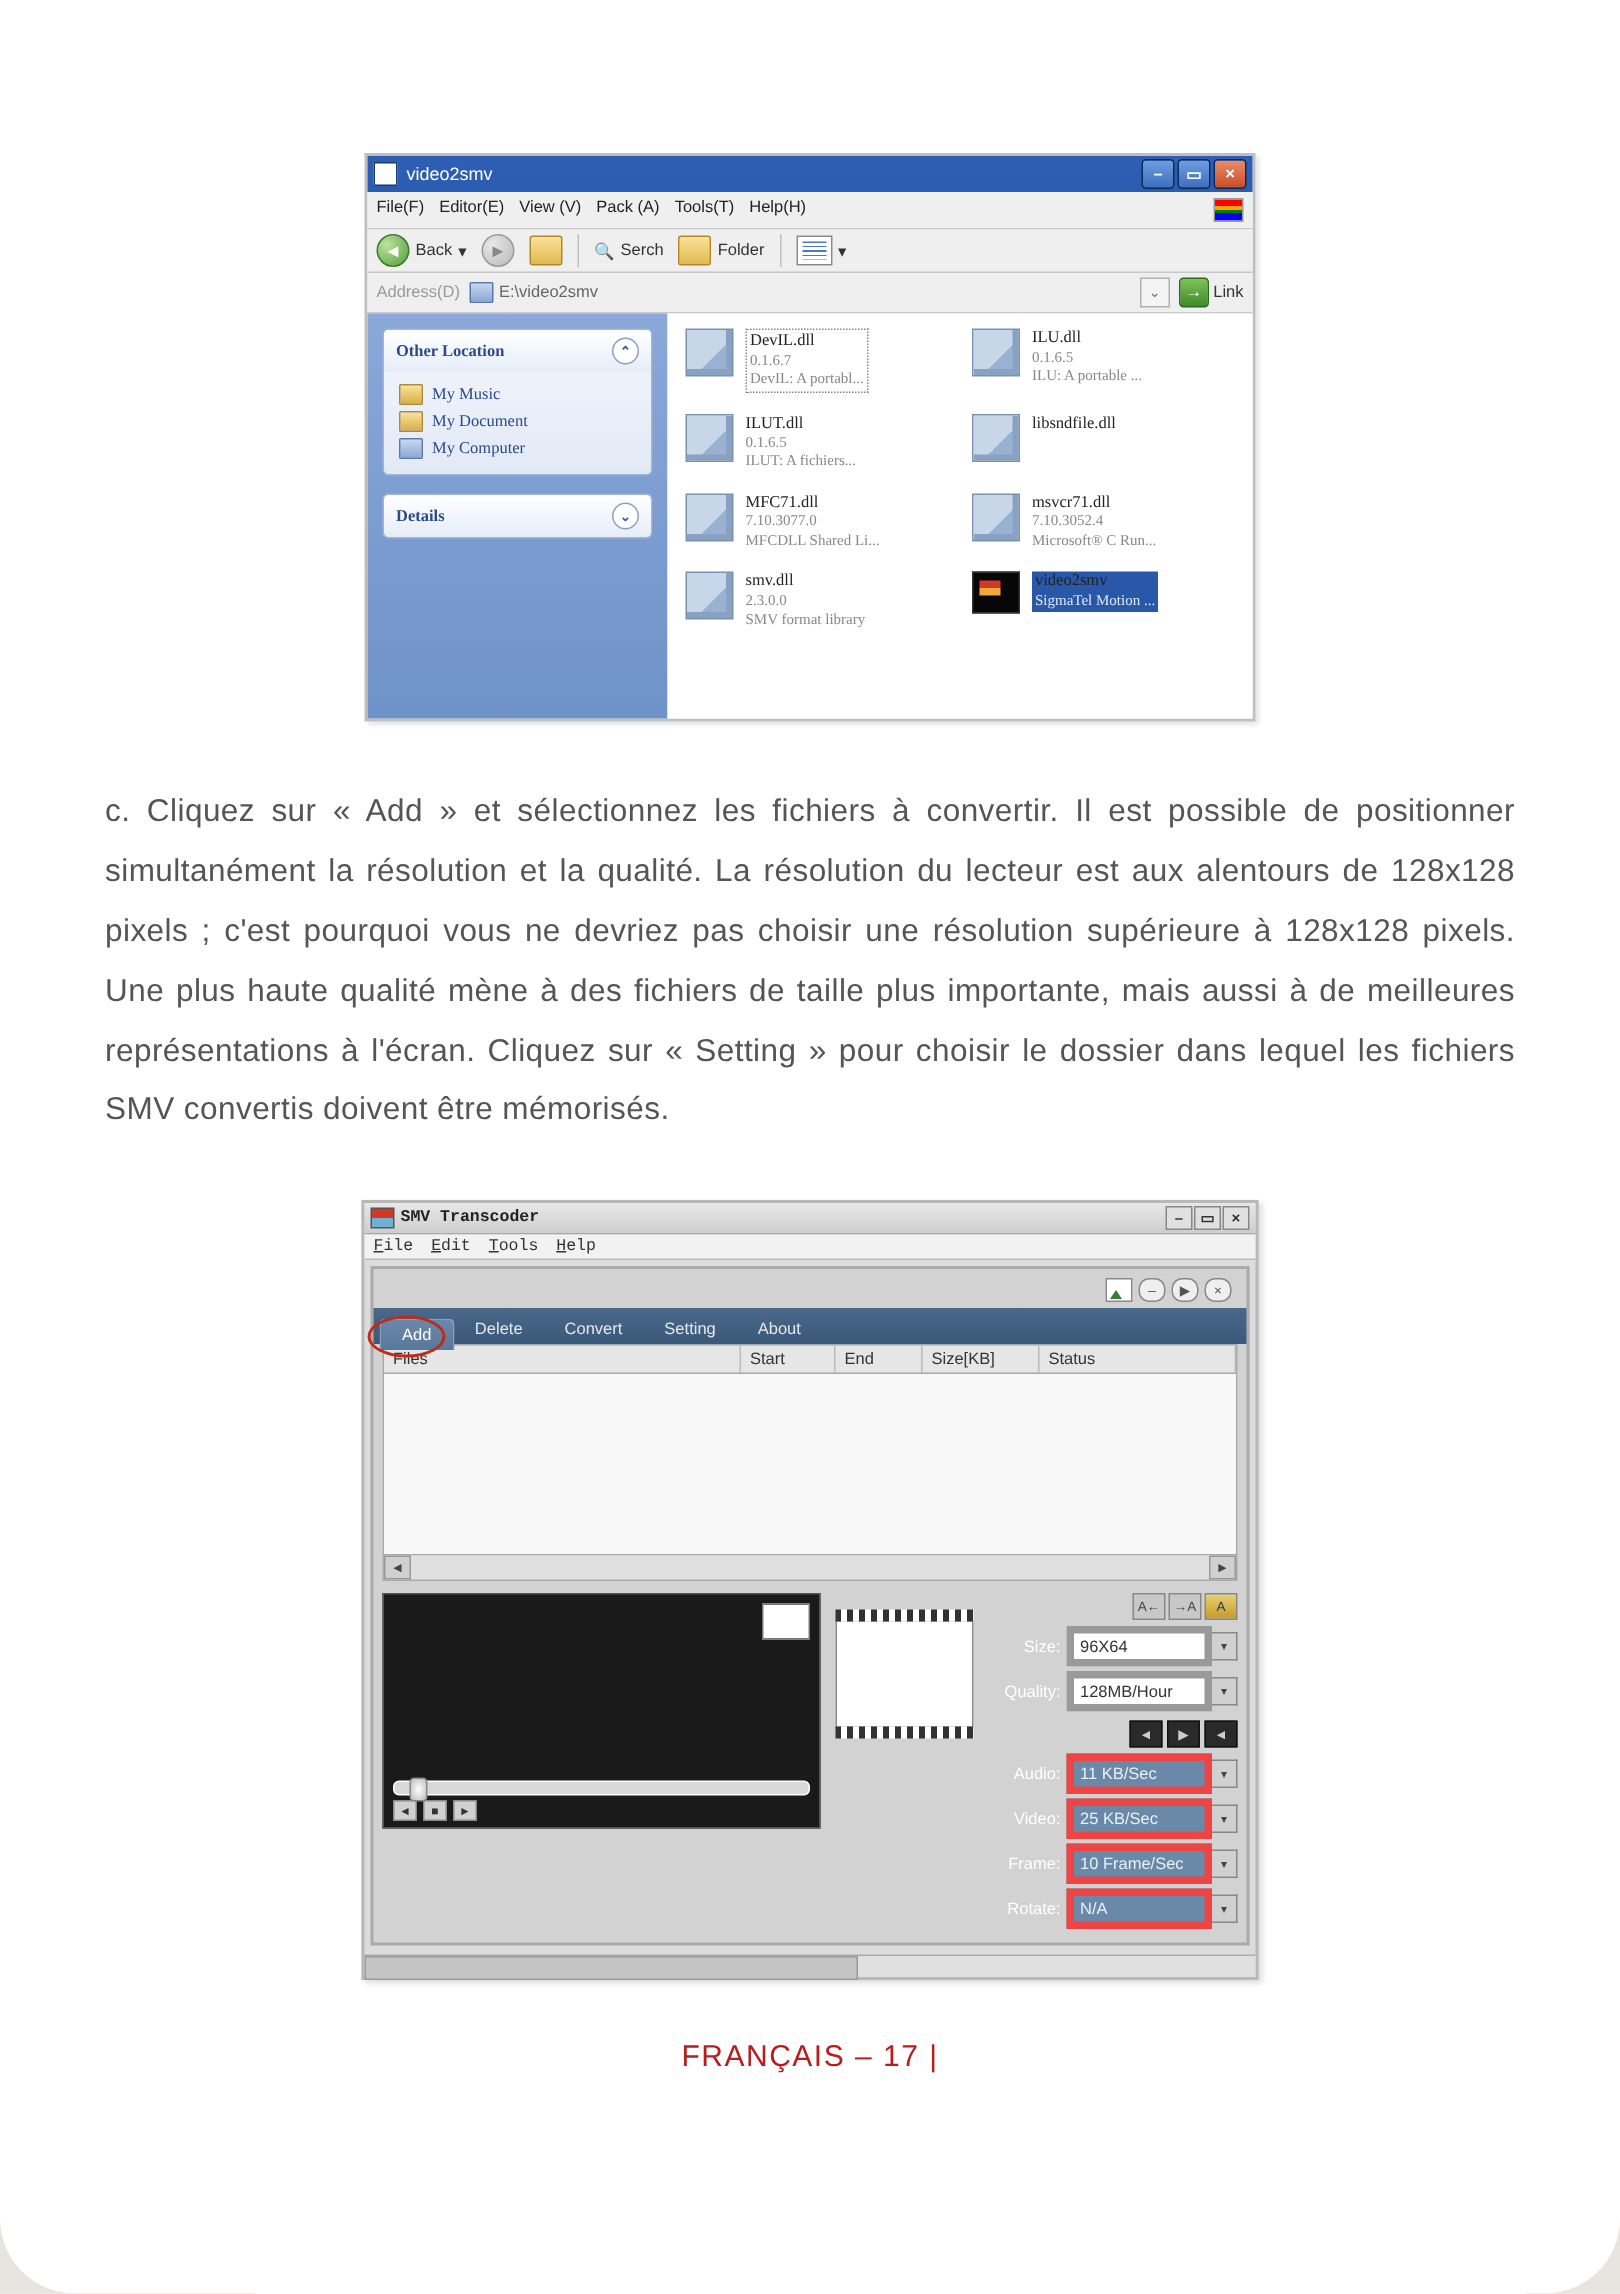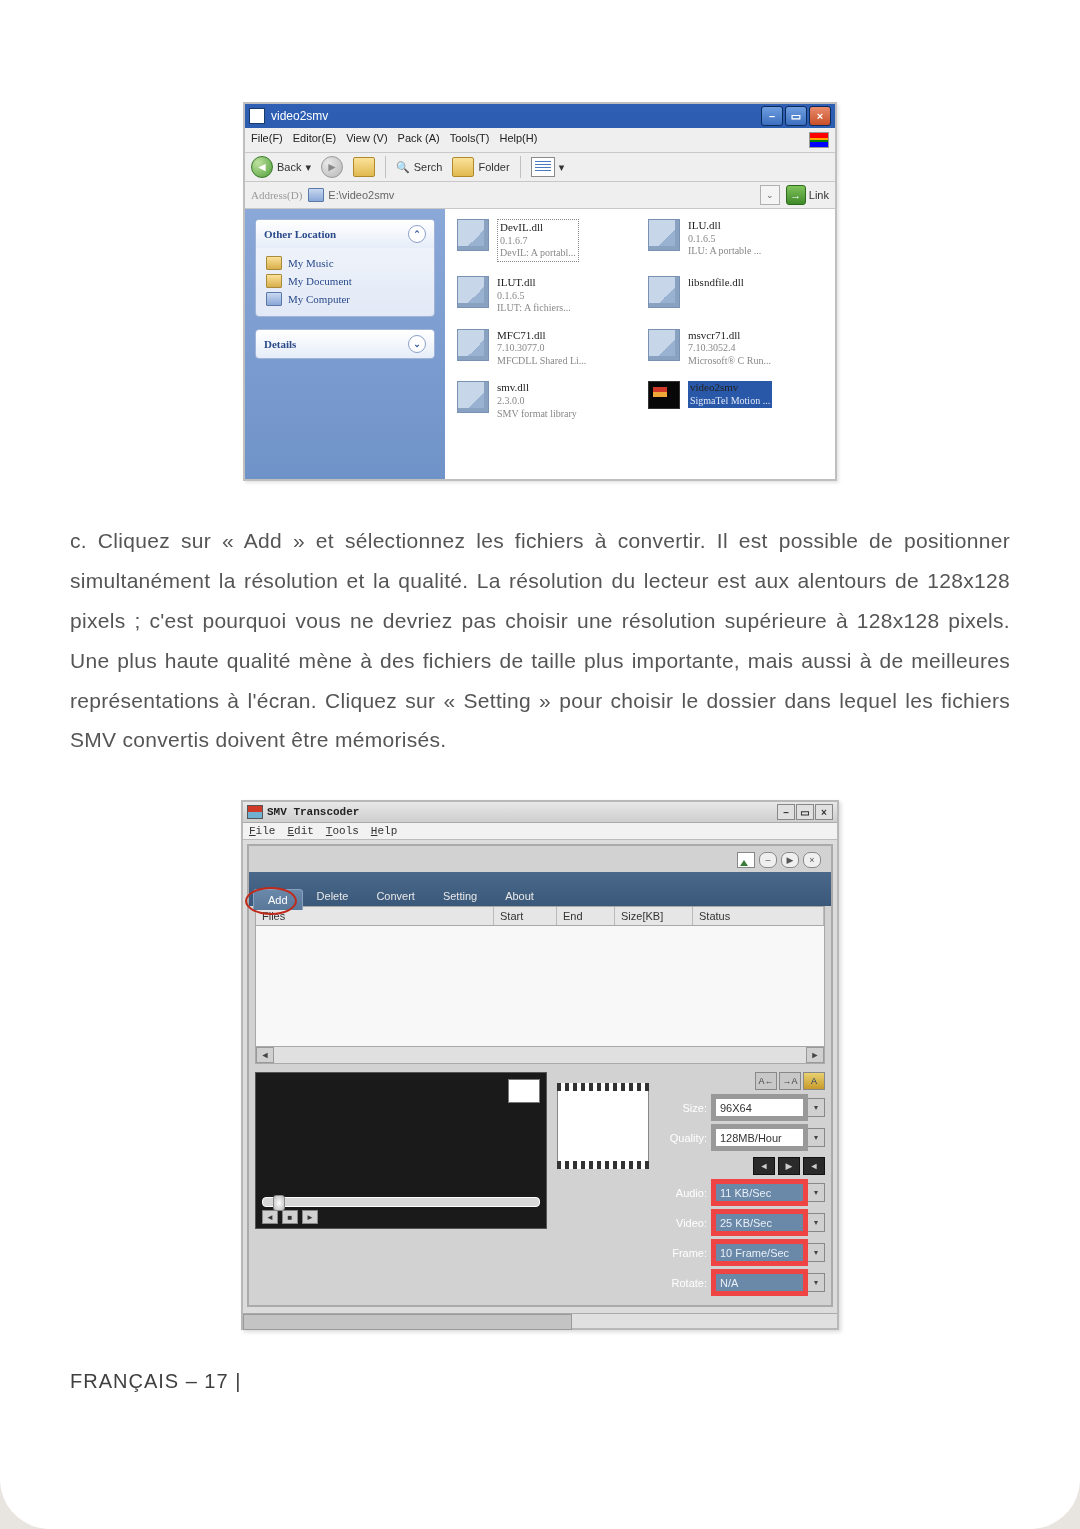--- a/index.html
+++ b/index.html
@@ -1,19 +1,19 @@
 <!DOCTYPE html>
 <html><head>
 <meta charset="utf-8">
 <style>
 html,body{margin:0;padding:0;background:#e8e4df;font-family:"Century Gothic","Trebuchet MS",Arial,sans-serif;color:#444}
 .page{width:1080px;min-height:1529px;margin:0 auto;background:#fff;border-radius:0 0 50px 50px;box-sizing:border-box;padding:90px 70px 30px 70px;position:relative}
 .instr{font-size:21px;line-height:1.9;letter-spacing:.3px;color:#555;margin:0 0 40px 0;text-align:justify}
 .instr.first{margin-bottom:28px}
-.footer{font-size:20px;letter-spacing:1px;color:#404040;margin-top:40px}
+.footer{text-align:center;font-size:20px;letter-spacing:1px;color:#b91c1c;margin-top:40px}
 
 
 .explorer{width:590px;margin:12px auto 40px auto;border:2px solid #bfbfbf;background:#fff;font-family:Tahoma,Arial,sans-serif;font-size:11px;color:#333;box-shadow:2px 2px 3px rgba(0,0,0,.1)}
 .titlebar{background:linear-gradient(to bottom,#2f5fb5,#2a5cb0);color:#fff;height:24px;display:flex;align-items:center;padding:0 4px;font-size:12px}
 .titlebar .tb-icon{width:14px;height:14px;background:#fff;border:1px solid #1a3a6a;margin-right:6px}
 .titlebar .tb-title{flex:1}
 .tb-btns{display:flex;gap:2px}
 .tb-btn{width:20px;height:18px;border:1px solid #0a2a5a;border-radius:3px;display:flex;align-items:center;justify-content:center;font-weight:bold;font-size:11px}
 .tb-min{background:linear-gradient(#6e9de0,#3c6fbf);color:#fff}
 .tb-max{background:linear-gradient(#6e9de0,#3c6fbf);color:#fff}
@@ -23,21 +23,21 @@
 .flag{width:18px;height:14px;margin-left:auto;background:linear-gradient(red 33%,orange 33% 50%,green 50% 66%,blue 66%);border:1px solid #999}
 .toolbar{background:#efefef;border-bottom:1px solid #c8c8c8;display:flex;align-items:center;padding:3px 6px;gap:10px}
 .tbtn{display:flex;align-items:center;gap:4px}
 .circ{width:20px;height:20px;border-radius:50%;background:radial-gradient(circle at 30% 30%,#bfe29f,#4f9f3a);border:1px solid #3a7a2a;color:#fff;display:flex;align-items:center;justify-content:center;font-size:12px}
 .circ.gray{background:radial-gradient(circle at 30% 30%,#e8e8e8,#b8b8b8);border-color:#999;color:#888}
 .ficon{width:20px;height:18px;background:linear-gradient(#fbe29a,#e0b94f);border:1px solid #b08a2a;border-radius:2px}
 .vsep{width:1px;height:22px;background:#c0c0c0}
 .views{width:22px;height:18px;border:1px solid #8a8a8a;background:#fff;position:relative}
 .views::before{content:"";position:absolute;inset:3px;background:repeating-linear-gradient(#4a7abf 0 1px,transparent 1px 3px)}
 .addrbar{background:#efefef;border-bottom:1px solid #c8c8c8;display:flex;align-items:center;padding:3px 6px;gap:6px}
-.addr-lbl{color:#9a9a9a;font-family:Liberation Serif, serif}
+.addr-lbl{color:#9a9a9a;font-family:Liberation Sans, sans-serif}
 .addr-input{flex:1;display:flex;align-items:center;gap:4px;color:#666}
 .addr-drop{width:18px;height:18px;border:1px solid #b0b0b0;background:#f4f4f4;display:flex;align-items:center;justify-content:center;font-size:9px;color:#666}
 .go-btn{display:flex;align-items:center;gap:3px}
 .go-arr{width:18px;height:18px;border-radius:3px;background:linear-gradient(#7fc35a,#3f8a2a);border:1px solid #2a6a1a;color:#fff;display:flex;align-items:center;justify-content:center;font-size:11px}
 .ex-body{display:flex;min-height:270px}
 .sidebar{width:180px;background:linear-gradient(to bottom,#8aa8d8,#6f92c8);padding:10px}
 .panel{background:linear-gradient(to bottom,#f3f6fc,#e2e9f6);border:1px solid #a0b4d8;border-radius:4px;margin-bottom:12px;overflow:hidden}
 .panel-hd{display:flex;align-items:center;justify-content:space-between;padding:5px 8px;font-weight:bold;color:#2a4a8a;font-family:Tahoma,SimSun;background:linear-gradient(#fff,#e6edf8)}
 .panel-hd .chev{width:16px;height:16px;border:1px solid #8aa0c8;border-radius:50%;display:flex;align-items:center;justify-content:center;font-size:9px;color:#3a5a9a;background:#fff}
 .panel-body{padding:6px 10px 8px 10px}
@@ -63,21 +63,21 @@
 .tr-title .tl{display:flex;align-items:center;gap:4px;font-family:"Courier New",monospace}
 .tr-title .icon{width:14px;height:12px;background:linear-gradient(#d03828 50%,#70b0d0 50%);border:1px solid #555}
 .tr-title .wbtns{margin-left:auto;display:flex;gap:1px}
 .tr-title .wbtn{width:16px;height:14px;background:#e0e0e0;border:1px solid #888;font-size:10px;display:flex;align-items:center;justify-content:center;color:#333}
 .tr-menu{background:#f2f2f2;padding:2px 6px;display:flex;gap:12px;color:#333;border-bottom:1px solid #bbb;font-family:"Courier New",monospace}
 .tr-inner{background:#d2d2d2;border:2px solid #aaa;margin:4px;padding:0 0 6px 0}
 .tr-top{display:flex;justify-content:flex-end;padding:6px 10px 4px 10px;gap:4px;align-items:center}
 .img-ico{width:16px;height:14px;border:1px solid #888;background:#fff;position:relative}
 .img-ico::after{content:"";position:absolute;left:2px;bottom:1px;border-left:4px solid transparent;border-right:4px solid transparent;border-bottom:6px solid #3a7a3a}
 .pill{width:16px;height:14px;border:1px solid #888;border-radius:7px;background:#efefef;display:flex;align-items:center;justify-content:center;font-size:9px;color:#555}
-.tr-tabs{display:flex;align-items:flex-end;background:linear-gradient(to bottom,#4a688a,#3a587a);height:34px;padding:0 4px}
+.tr-tabs{display:flex;align-items:flex-end;background:linear-gradient(to bottom,#4a688a,#3a587a);height:24px;padding:0 4px}
 .tab{padding:4px 14px;color:#e8e8e8;font-size:11px}
 .tab.active{background:linear-gradient(#6a88aa,#5a789a);border:1px solid #8aa0c0;border-bottom:none;border-radius:4px 4px 0 0;color:#fff}
 .add-wrap{position:relative}
 .add-circle{position:absolute;left:-8px;top:-7px;width:48px;height:24px;border:2px solid #c02a1a;border-radius:50%;pointer-events:none}
 .grid-head{display:flex;background:#e6e6e6;border:1px solid #a8a8a8;margin:0 6px}
 .grid-head span{padding:3px 6px;border-right:1px solid #bbb;color:#333;font-size:11px}
 .gh-files{width:225px}
 .gh-start{width:50px}
 .gh-end{width:45px}
 .gh-size{width:65px}

